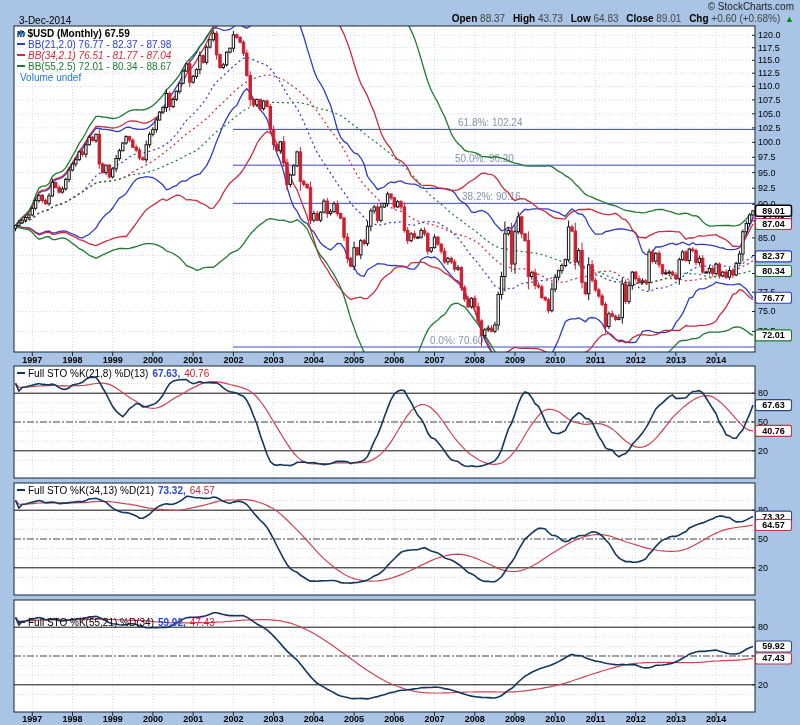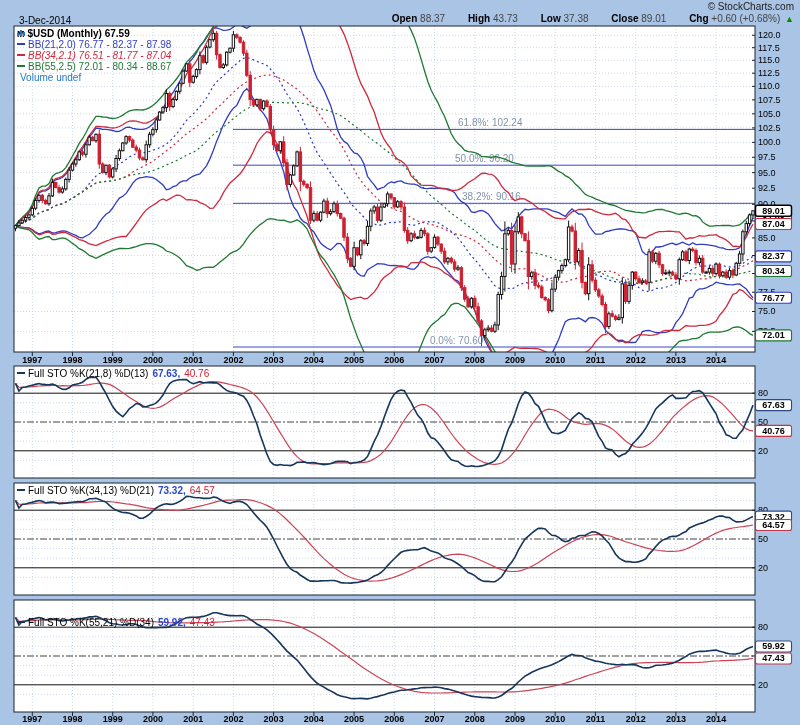--- a/index.html
+++ b/index.html
@@ -8,21 +8,21 @@
   .stage svg{position:absolute;left:0;top:0;}
   svg text{font-family:"Liberation Sans",sans-serif;}
 
   .hdr-title{position:absolute;left:14px;top:1px;color:#000;white-space:nowrap;z-index:5;}
   .sym{font-weight:bold;font-size:12px;}
   .tname{font-size:11px;}
   .ice{font-size:9px;font-weight:bold;letter-spacing:.5px;margin-left:4px;}
   .copyright{position:absolute;right:6px;top:1px;font-size:10px;color:#222;z-index:5;}
   .hdr-date{position:absolute;left:19px;top:15px;font-size:10px;color:#000;z-index:5;}
   .ohlc{position:absolute;right:6px;top:13px;font-size:10px;color:#444;white-space:nowrap;z-index:5;}
-  .ohlc b{color:#000;margin-left:20px;}
+  .ohlc b{color:#000;margin-left:5px;}
   .arrow{color:#008a00;font-size:9px;margin-left:2px;}
 
   .legend-main{position:absolute;left:17px;top:28px;font-size:10px;line-height:11px;z-index:5;white-space:nowrap;}
   .lm-row{height:11px;}
   .lm-sym{color:#000;font-weight:bold;}
   .chart-icon{font-size:9px;font-weight:bold;margin-right:3px;}
   .sw{display:inline-block;width:8px;height:2px;vertical-align:middle;margin-right:3px;margin-bottom:2px;}
   .bb1row{color:#2f3cc4;}
   .bb2row{color:#cf2a3c;font-style:italic;}
   .bb3row{color:#1e7a30;}
@@ -801,21 +801,21 @@
 
   <div class="copyright">© StockCharts.com</div>
   <div class="hdr-date">3-Dec-2014</div>
 
   <div class="ohlc">
     <b>Open</b>
     <span>88.37</span>
     <b>High</b>
     <span>43.73</span>
     <b>Low</b>
-    <span>37.38</span>
+    <span>64.83</span>
     <b>Close</b>
     <span>89.01</span>
     <b>Chg</b>
     <span>+0.60 (+0.68%)</span>
     <span class="arrow">▲</span>
   </div>
 
   <div class="legend-main">
     <div class="lm-row lm-sym">
       <span class="chart-icon">M</span><span>$USD (Monthly) 67.59</span>

